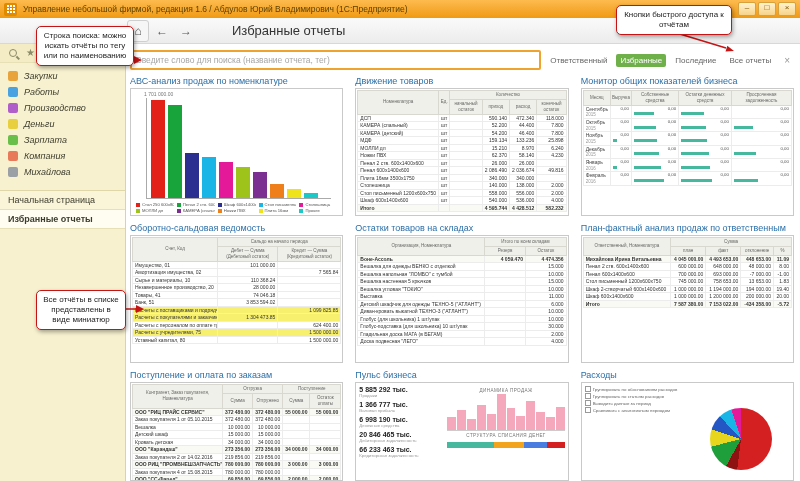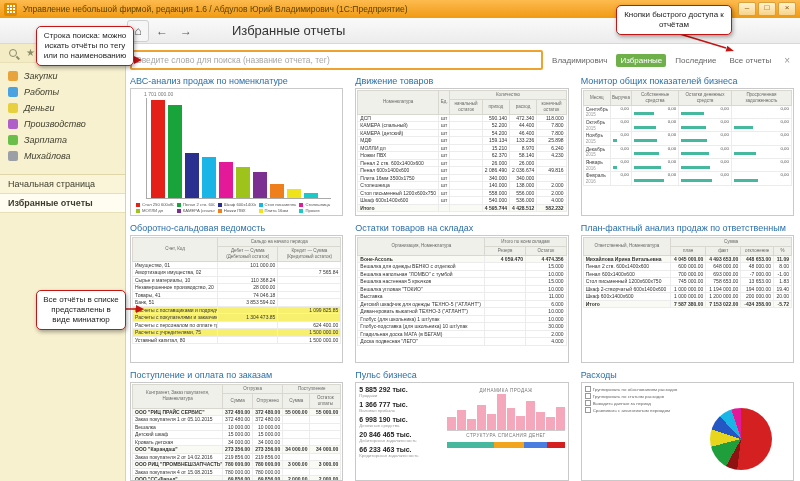--- a/index.html
+++ b/index.html
@@ -131,46 +131,50 @@
     <div class="side-sections">
       <div class="side-item">
           <span class="sec-ico" style="background: rgb(232, 163, 61);"></span>
           <span>Закупки</span>
         </div>
       <div class="side-item">
           <span class="sec-ico" style="background: rgb(74, 163, 224);"></span>
           <span>Работы</span>
         </div>
       <div class="side-item">
+          <span class="sec-ico" style="background: rgb(176, 94, 201);"></span>
+          <span>Производство</span>
+        </div>
+      <div class="side-item">
           <span class="sec-ico" style="background: rgb(232, 207, 61);"></span>
           <span>Деньги</span>
-        </div>
-      <div class="side-item">
-          <span class="sec-ico" style="background: rgb(176, 94, 201);"></span>
-          <span>Производство</span>
         </div>
       <div class="side-item">
           <span class="sec-ico" style="background: rgb(106, 191, 75);"></span>
           <span>Зарплата</span>
+        </div>
+      <div class="side-item">
+          <span class="sec-ico" style="background: rgb(232, 122, 90);"></span>
+          <span>Компания</span>
         </div>
       <div class="side-item">
           <span class="sec-ico" style="background: rgb(154, 160, 166);"></span>
           <span>Михайлова</span>
         </div>
     </div>
     <div class="side-pages">
       <div class="page-item">Начальная страница</div>
       <div class="page-item active">Избранные отчеты</div>
     </div>
   </div>
 
   <div class="content">
     <div class="search-row">
       <input class="search" placeholder="Введите слово для поиска (название отчета, тег)" style="">
-      <div class="filter-btn">Владимирович</div>
+      <div class="filter-btn">Ответственный</div>
       <div class="filter-btn active">Избранные</div>
       <div class="filter-btn">Последние</div>
       <div class="filter-btn">Все отчеты</div>
       <div class="panel-close">×</div>
     </div>
     <div class="grid" id="grid">
         <div class="card">
           <div class="card-title">АВС-анализ продаж по номенклатуре</div>
           <div class="thumb">
             <div class="bar-card">

